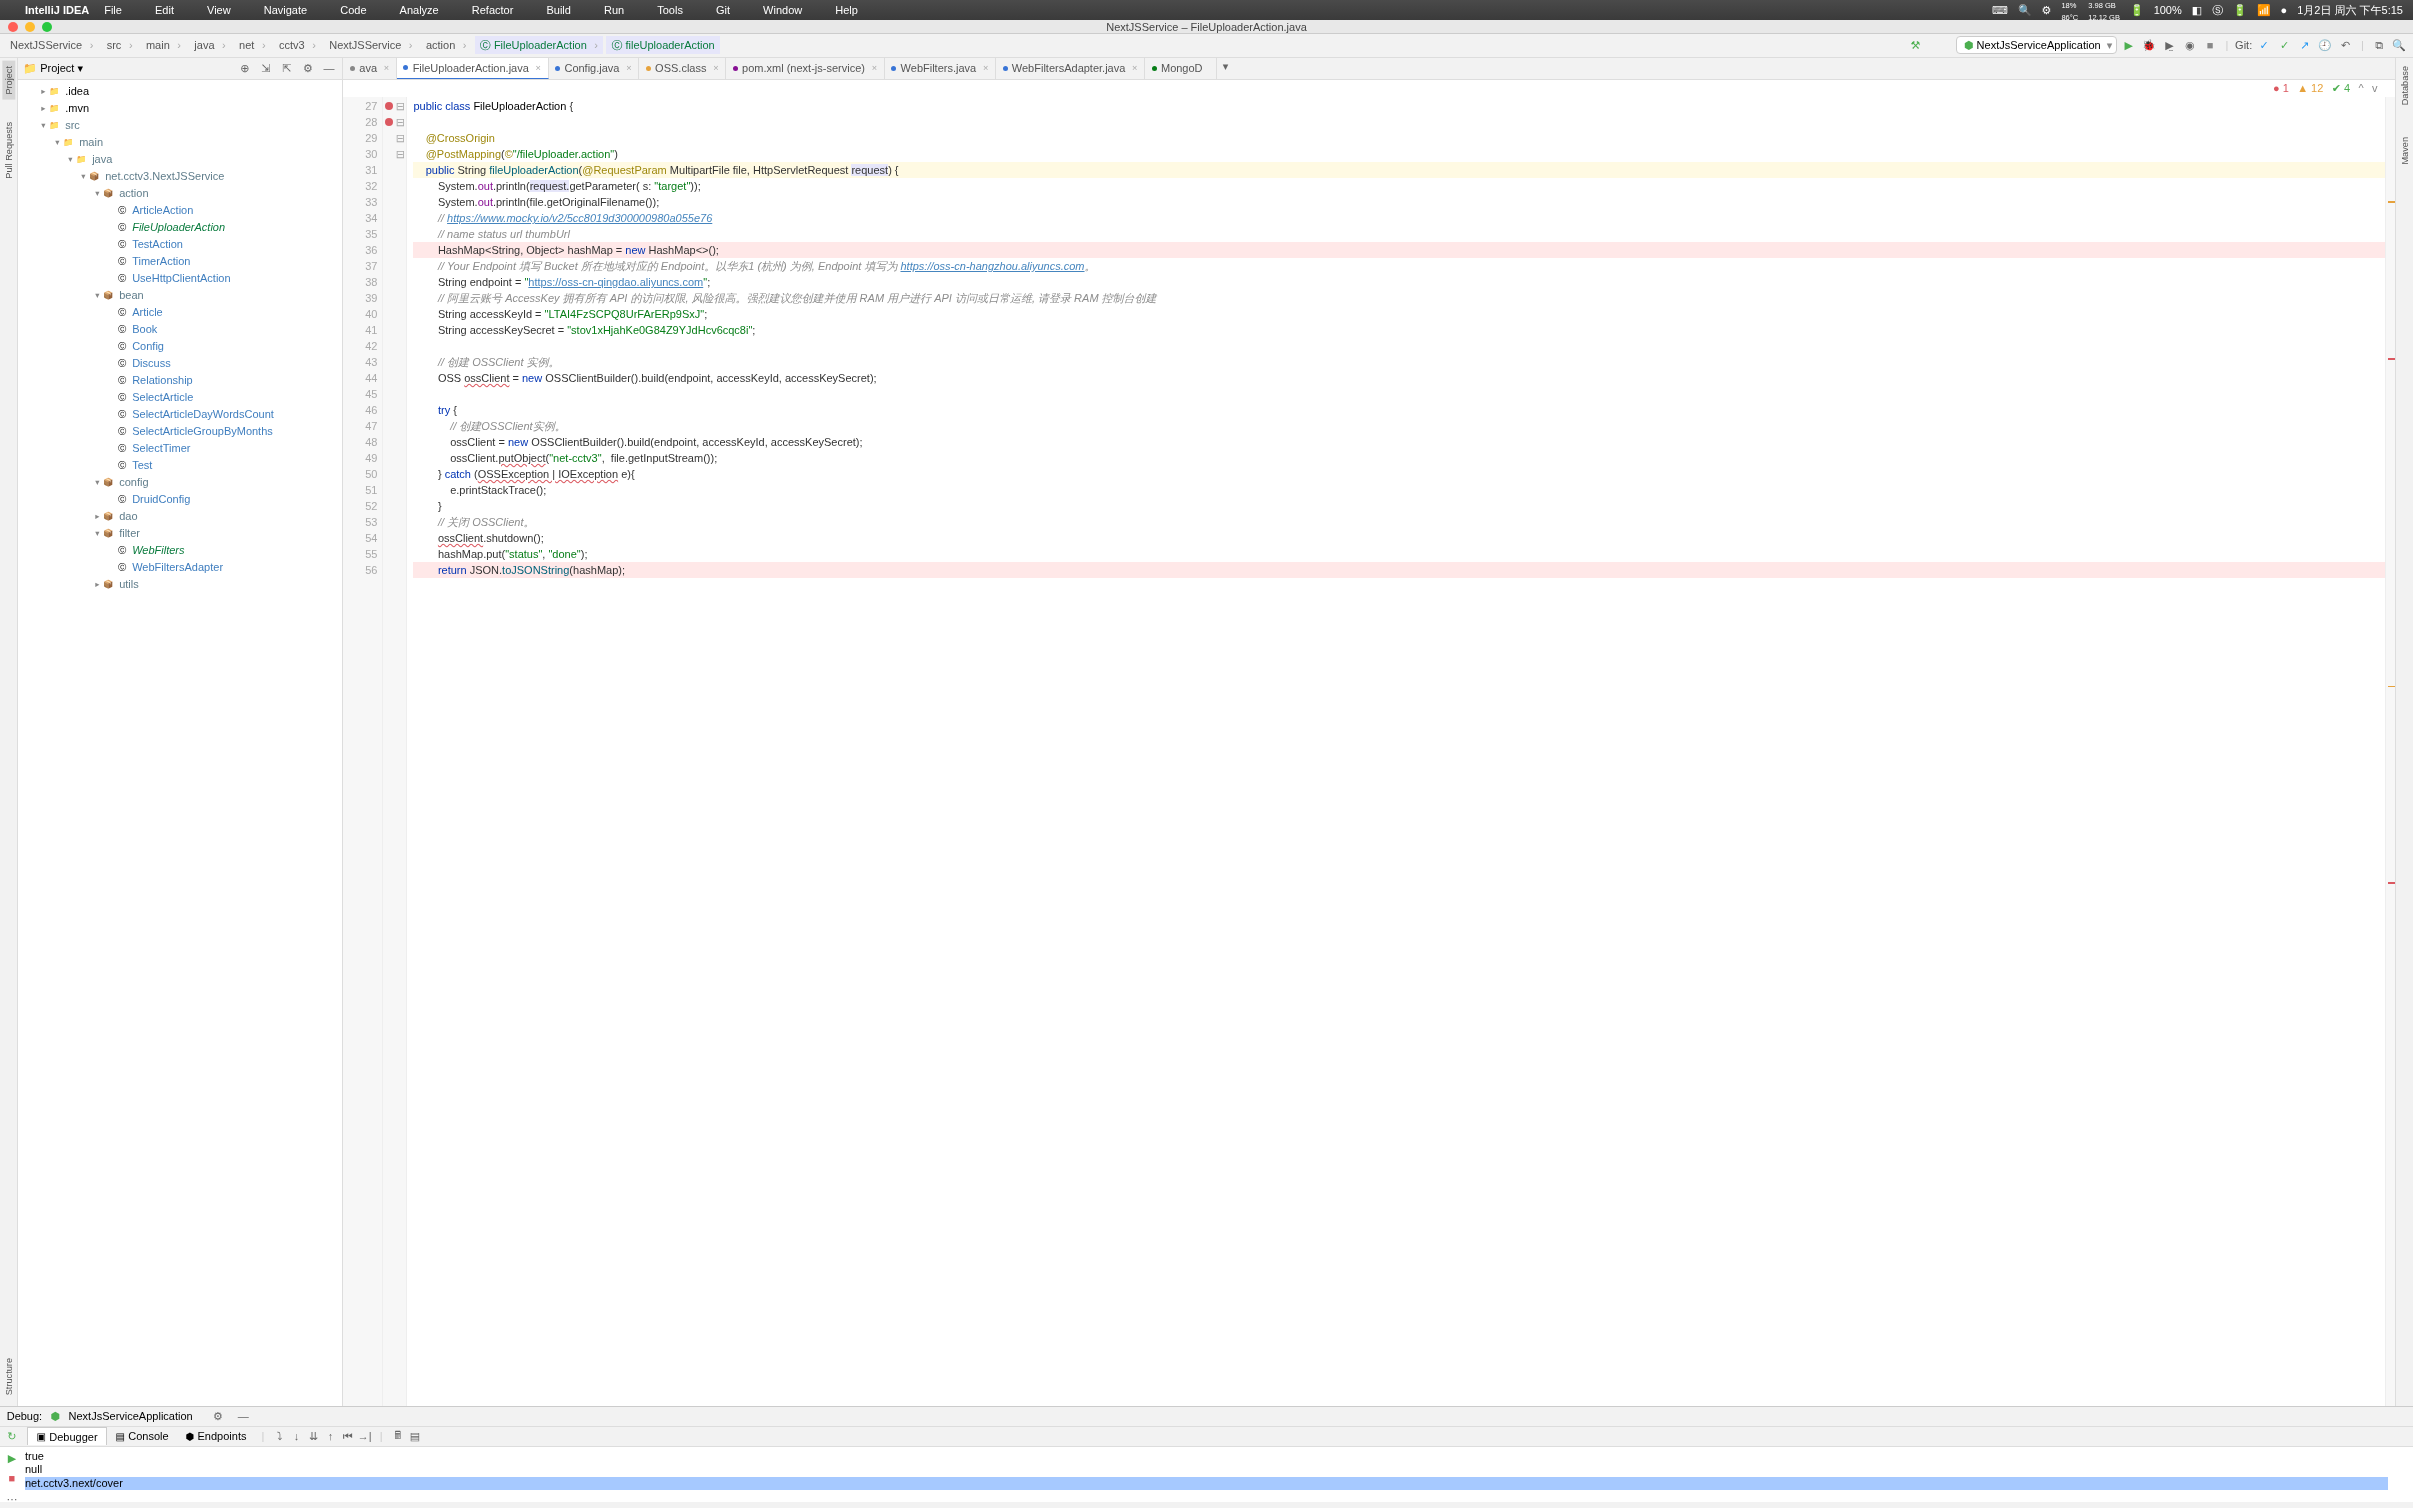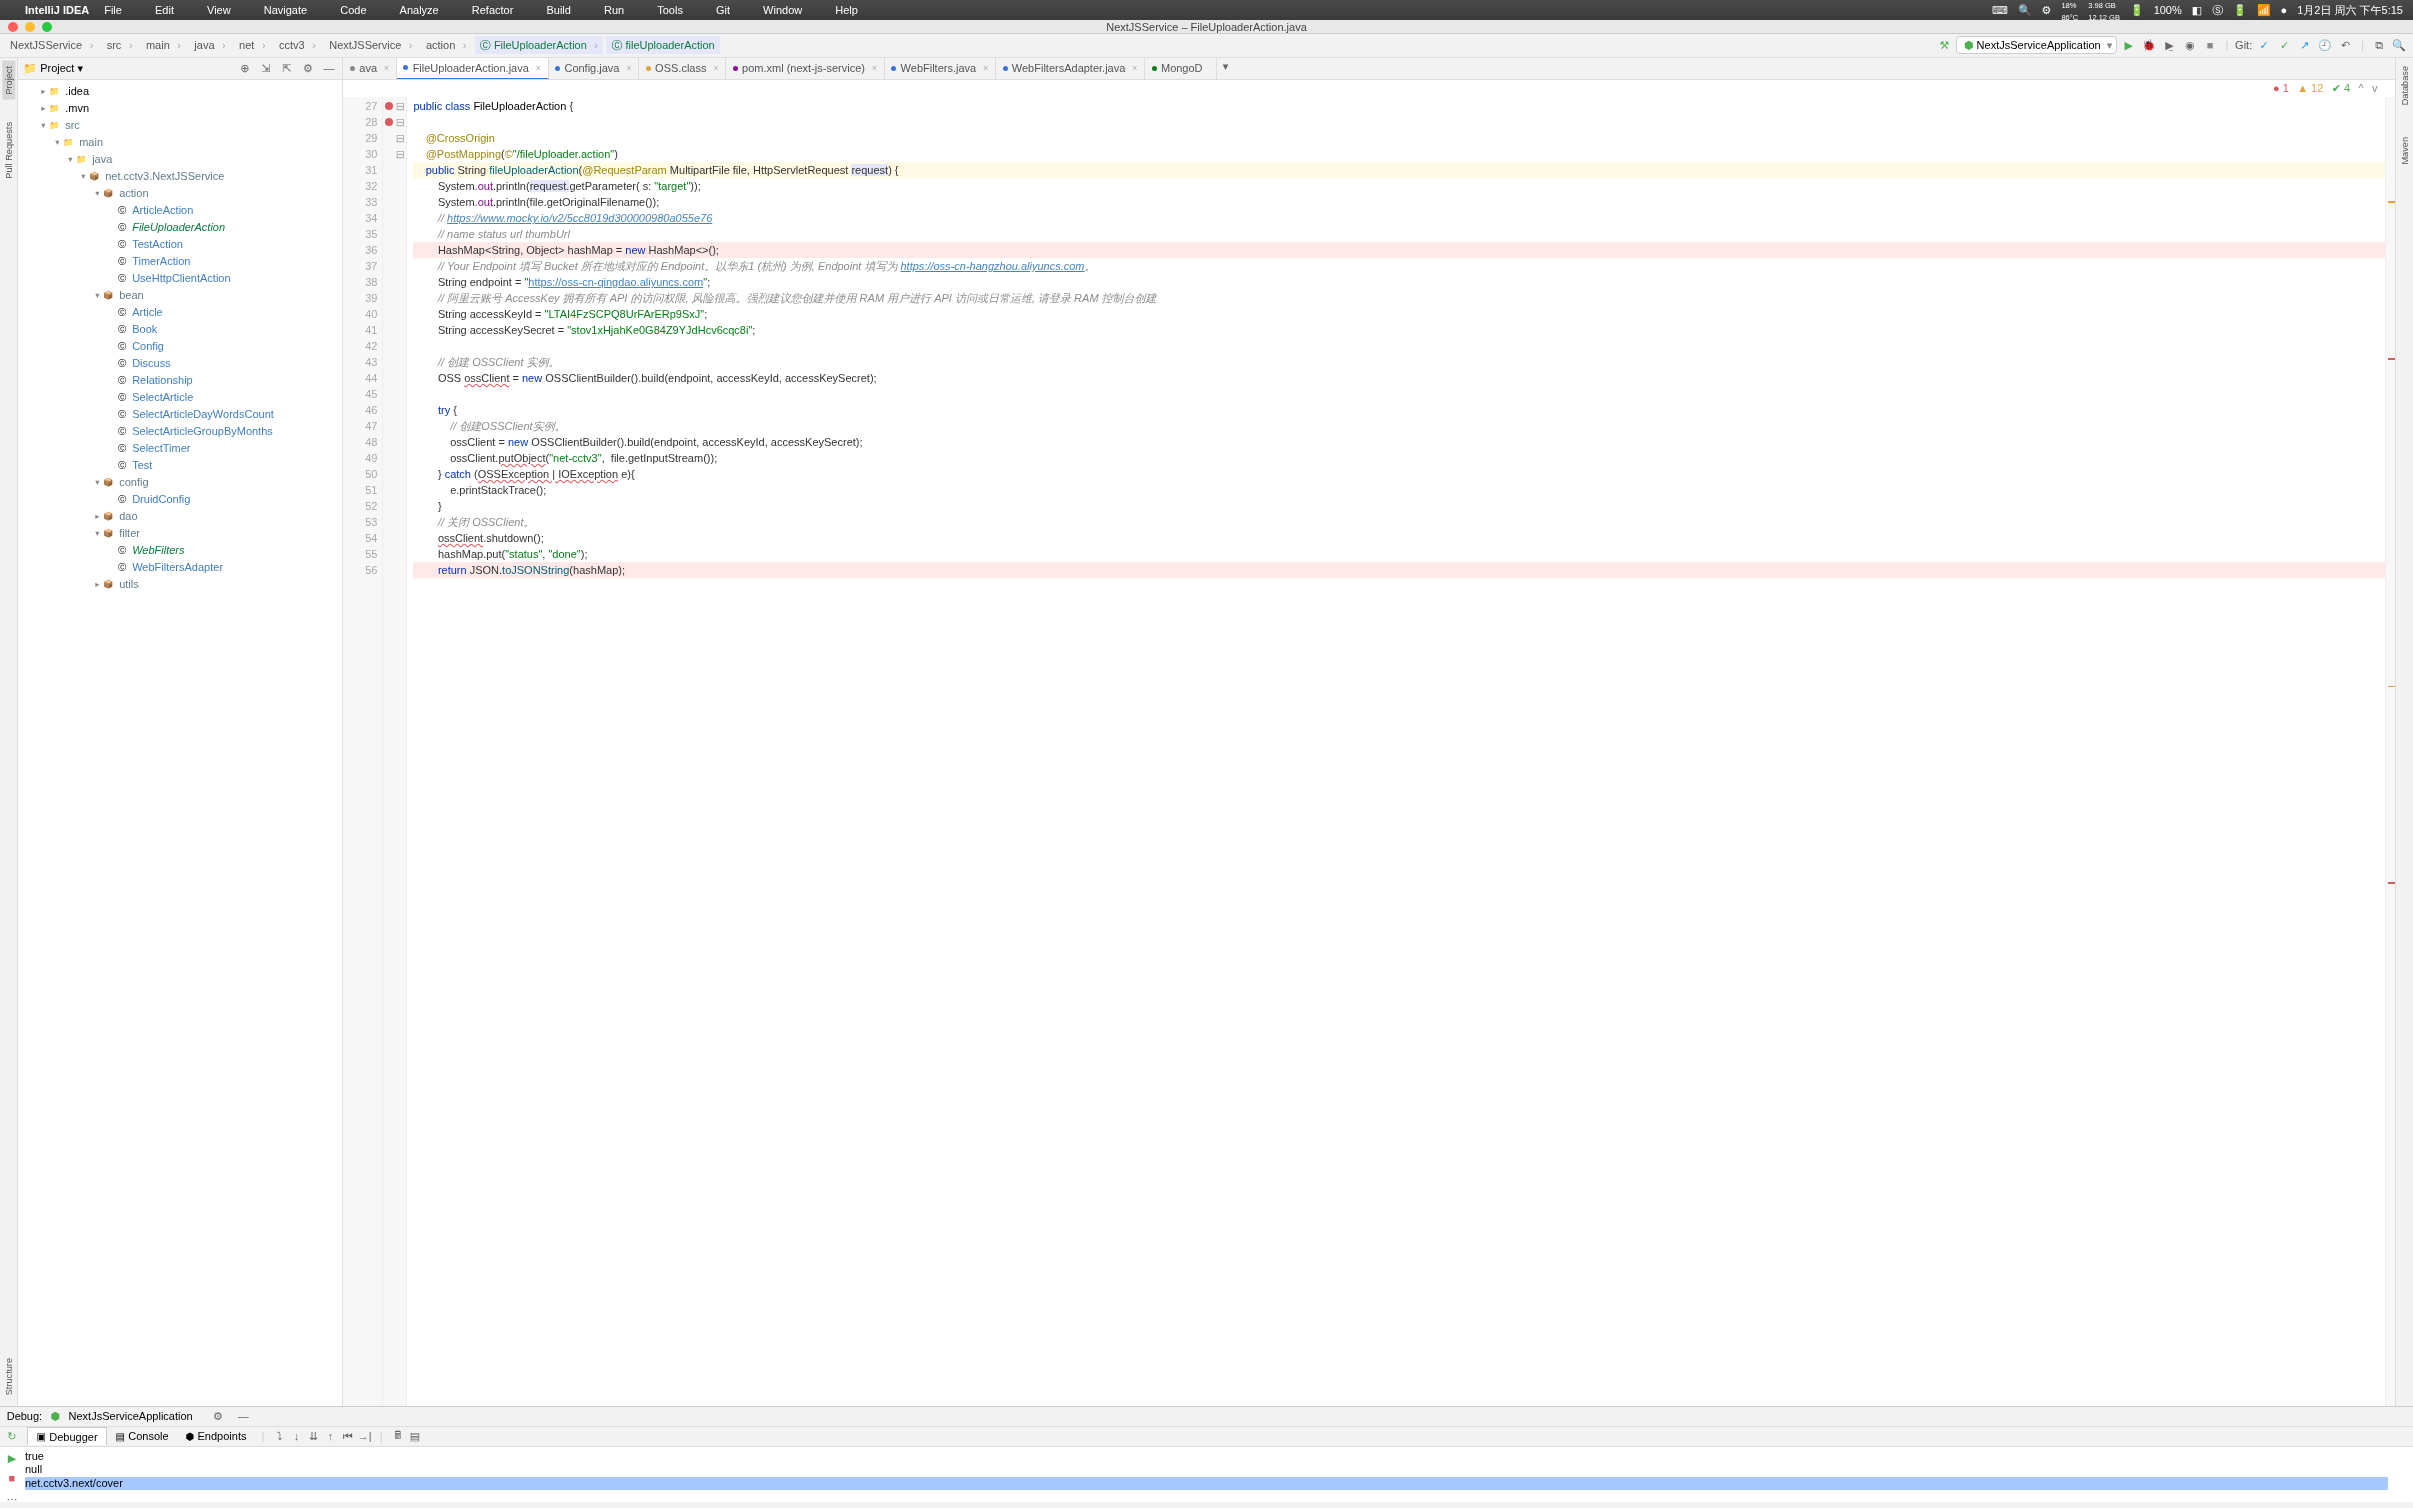--- a/index.html
+++ b/index.html
@@ -13,21 +13,21 @@
 .titlebar { height: 14px; background: #e8e8e8; border-bottom: 0.8px solid #ccc; display: flex; align-items: center; position: relative; }
 .traffic { display: flex; gap: 6.7px; margin-left: 8.4px; }
 .traffic span { width: 10px; height: 10px; border-radius: 50%; }
 .tred { background: #ff5f57; } .tyel { background: #febc2e; } .tgrn { background: #28c840; }
 .wtitle { position: absolute; left: 50%; transform: translateX(-50%); color: #444; font-weight: 500; }
 .navbar { height: 23.5px; background: #f2f2f2; border-bottom: 0.8px solid #ddd; display: flex; align-items: center; padding: 0 5px; gap: 3.4px; }
 .crumb { padding: 1.7px 5px; color: #555; display: flex; align-items: center; gap: 2.5px; }
 .crumb.sep::after { content: "›"; margin-left: 5px; color: #aaa; }
 .crumb.hl { color: #0a7b3e; }
 .navbar .spacer { flex: 1; }
-.rconf { border: 0.8px solid #ccc; padding: 1.7px 15px 1.7px 6.7px; border-radius: 4px; background: #fff; position: relative; }
+.rconf { border: 0.8px solid #ccc; padding: 1.7px 15px 1.7px 6.7px; border-radius: 4px; background: #fff; position: relative; margin-left: 29px; }
 .rconf::after { content: "▾"; position: absolute; right: 3.4px; color: #888; }
 .ticon { width: 17px; height: 17px; display: flex; align-items: center; justify-content: center; color: #666; cursor: pointer; }
 .ticon.green { color: #4caf50; }
 .ticon.blue { color: #2196f3; }
 .main { display: flex; height: calc(100% - 20px - 23.5px - 23.5px - 22px - 18.4px - 18.4px - 34px); }
 .leftgutter { width: 18.4px; background: #f2f2f2; border-right: 0.8px solid #ddd; display: flex; flex-direction: column; align-items: center; padding-top: 3.4px; gap: 17px; }
 .vtab { writing-mode: vertical-rl; transform: rotate(180deg); padding: 5px 1.7px; font-size: 9.2px; color: #555; }
 .rightgutter { width: 18.4px; background: #f2f2f2; border-left: 0.8px solid #ddd; display: flex; flex-direction: column; align-items: center; padding-top: 3.4px; gap: 17px; }
 .projpane { width: 325px; background: #fff; border-right: 0.8px solid #ddd; display: flex; flex-direction: column; }
 .projhead { height: 22px; background: #f2f2f2; border-bottom: 0.8px solid #ddd; display: flex; align-items: center; padding: 0 5px; gap: 4px; }

